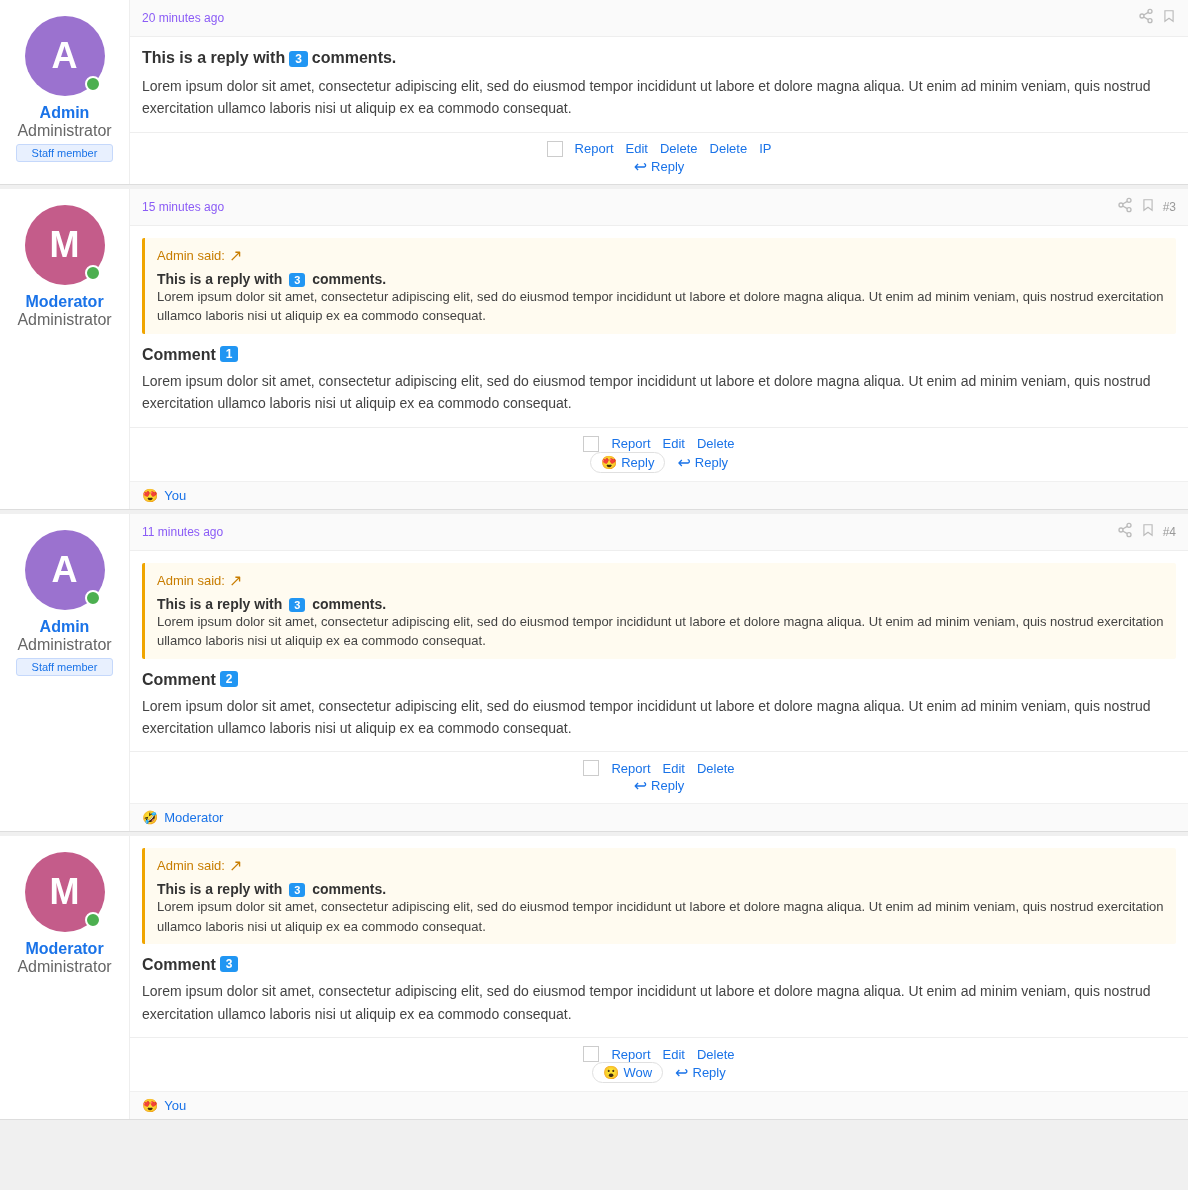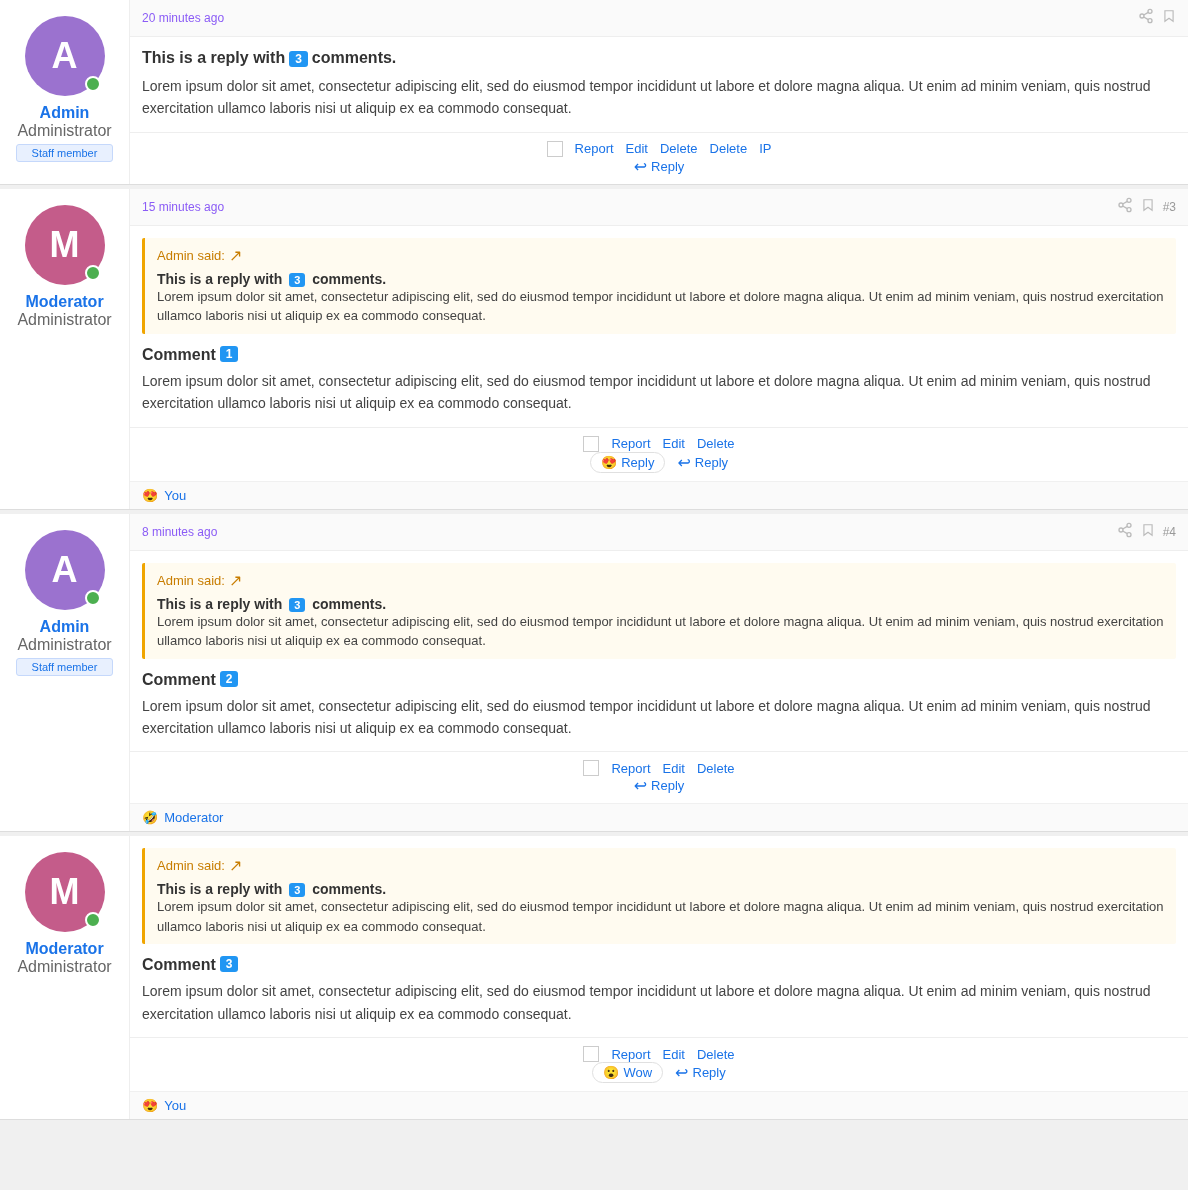--- a/index.html
+++ b/index.html
@@ -167,21 +167,21 @@
     </div>
     <div class="post-container">
       <div class="sidebar">
         <div class="avatar avatar-admin">A<div class="online-dot"></div></div>
         <div class="username">Admin</div>
         <div class="user-role">Administrator</div>
         <div class="staff-badge">Staff member</div>
       </div>
       <div class="post-content">
         <div class="post-header">
-          <span class="post-time">8 minutes ago</span>
+          <span class="post-time">11 minutes ago</span>
           <div class="post-header-actions">
             <span class="header-icon"><svg width="16" height="16" viewBox="0 0 24 24" fill="none" stroke="currentColor" stroke-width="2">
                 <circle cx="18" cy="5" r="3"></circle>
                 <circle cx="6" cy="12" r="3"></circle>
                 <circle cx="18" cy="19" r="3"></circle>
                 <line x1="8.59" y1="13.51" x2="15.42" y2="17.49"></line>
                 <line x1="15.41" y1="6.51" x2="8.59" y2="10.49"></line>
               </svg></span>
             <span class="header-icon"><svg width="14" height="16" viewBox="0 0 24 24" fill="none" stroke="currentColor" stroke-width="2">
                 <polygon points="19 21 12 16 5 21 5 3 19 3"></polygon>

